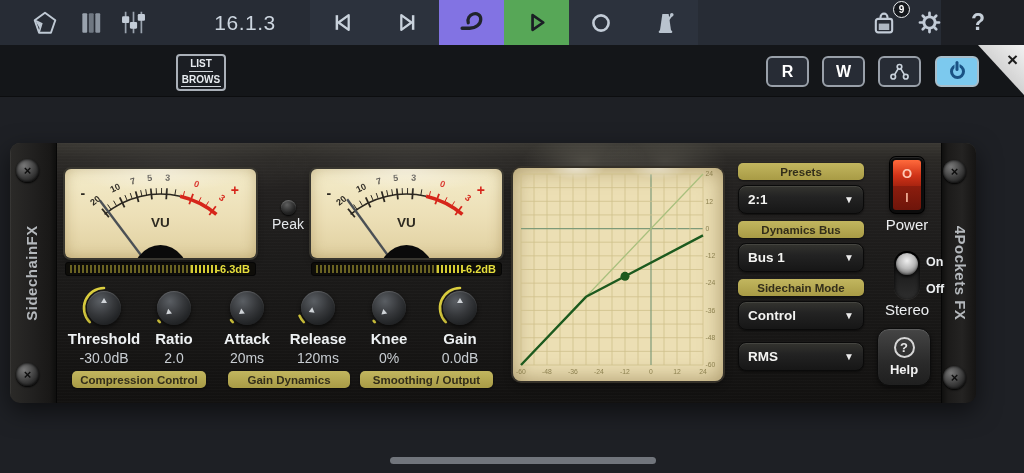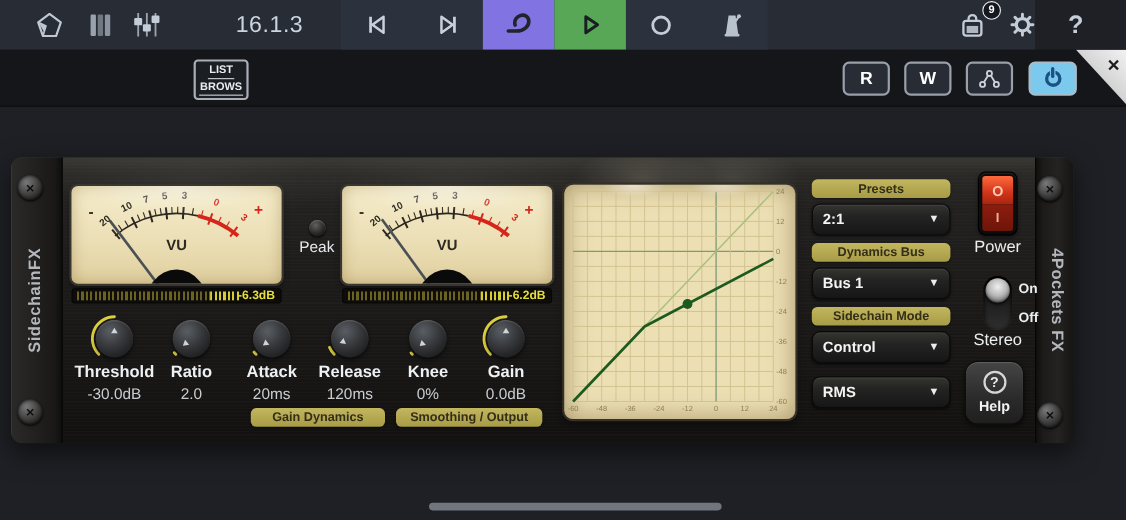--- a/index.html
+++ b/index.html
@@ -455,20 +455,21 @@
         <div class="knob-rot" style="transform: rotate(0deg);">
                 <div class="knob-pointer"></div>
               </div>
       </div>
     </div>
     <div class="knob-label">Gain</div>
     <div class="knob-value">0.0dB</div>
   </div>
       </div>
 
+    <div class="badge-olive" style="left:62px;width:134px">Compression Control</div>
     <div class="badge-olive" style="left:350px;width:133px">Smoothing / Output</div>
     <div class="badge-olive" style="left:218px;width:122px">Gain Dynamics</div>
 
     <div class="graph-panel">
       <svg id="graph-svg" viewBox="0 0 210 213">
           <line x1="8" y1="6" x2="8" y2="197" stroke="#cfc08c" stroke-width="0.8"></line>
           <line x1="8" y1="197" x2="190" y2="197" stroke="#cfc08c" stroke-width="0.8"></line>
           <line x1="21" y1="6" x2="21" y2="197" stroke="#cfc08c" stroke-width="0.8"></line>
           <line x1="8" y1="183.35714285714286" x2="190" y2="183.35714285714286" stroke="#cfc08c" stroke-width="0.8"></line>
           <line x1="34" y1="6" x2="34" y2="197" stroke="#cfc08c" stroke-width="0.8"></line>

